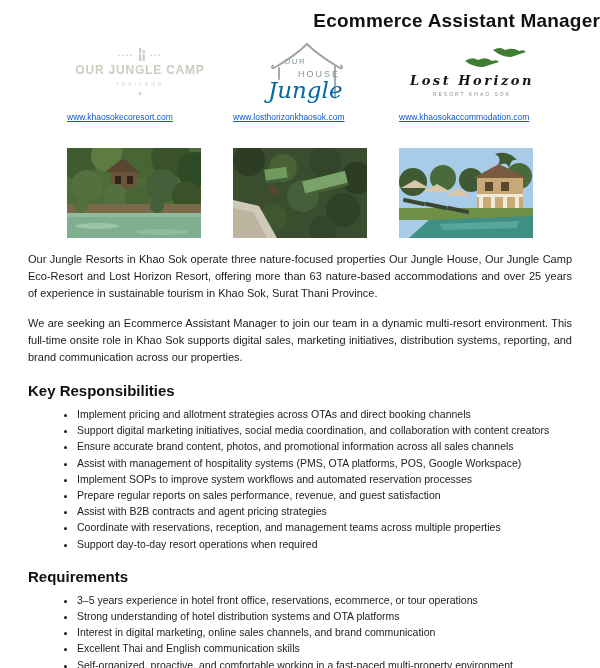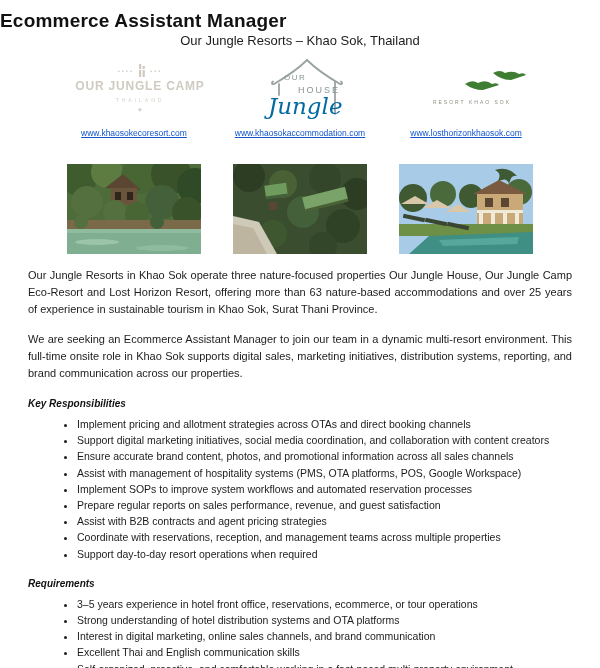--- a/index.html
+++ b/index.html
@@ -9,21 +9,21 @@
     background: #ffffff;
     font-family: "Liberation Sans", sans-serif;
     color: #1c1c1c;
     overflow: hidden;
   }
   .page { width: 600px; height: 668px; }
 
   
   .doc-title {
     margin: 10px 0 1px;
-    text-align: left;
+    text-align: right;
     font-size: 19px;
     font-weight: 700;
     letter-spacing: 0.2px;
     color: #111;
   }
   .doc-subtitle {
     text-align: center;
     font-size: 13px;
     color: #1c1c1c;
   }
@@ -78,21 +78,21 @@
     font-style: italic; font-weight: 700;
     font-size: 13px; letter-spacing: 2.5px; color: #151515;
     white-space: nowrap;
   }
   .horizon-sub {
     font-size: 5px; letter-spacing: 2px; color: #8f8f85; margin-top: 3px;
   }
 
   
   .links-row { margin-top: 3px; }
-  .link-cell { width: 134px; text-align: center; }
+  .link-cell { width: 134px; }
   .site-link {
     font-size: 8.5px; color: #1155CC;
     text-decoration: underline; cursor: pointer; white-space: nowrap;
   }
 
   
   .photos-row { margin-top: 24px; }
   .photo {
     width: 134px; height: 90px; overflow: hidden;
   }
@@ -100,36 +100,35 @@
 
   
   .content { padding: 0 28px; }
   .body-par {
     margin: 13px 0 0;
     font-size: 11px; line-height: 17px;
     text-align: justify; color: #1c1c1c;
   }
   .section-heading {
     margin: 16px 0 0;
-    font-size: 10px; font-weight: 700; color: #111; font-style: italic;
+    font-size: 15px; font-weight: 700; color: #111;
   }
   .bullet-list {
     margin: 7px 0 0; padding-left: 37px;
   }
   .bullet-list li {
     font-size: 10.5px; line-height: 16.2px; color: #1c1c1c; margin-left: 12px;
   }
 </style>
 </head>
 <body>
 
 <div class="page">
 
   <h1 class="doc-title">Ecommerce Assistant Manager</h1>
-  <div class="doc-subtitle">Our Jungle Resorts – Khao Sok, Thailand</div>
 
   <div class="brands-row">
 
     <div class="brand-col">
       <div class="camp-top">
         <span class="camp-dots">••••</span>
         <svg width="8" height="13" viewBox="0 0 8 13">
           <rect x="1" y="0" width="2.2" height="13" fill="#cfcbc1"></rect>
           <rect x="4.6" y="2" width="2.2" height="11" fill="#cfcbc1"></rect>
           <rect x="0" y="5" width="8" height="1" fill="#ffffff"></rect>
@@ -153,33 +152,34 @@
         <span class="house-jungle">Jungle</span>
         <span class="house-house">HOUSE</span>
       </div>
     </div>
 
     <div class="brand-col logo-horizon">
       <svg class="horizon-birds" width="64" height="24" viewBox="0 0 64 24">
         <path d="M30,2 Q37,-2 42,2 Q50,-1 56,3 Q61,1 63,4 L48,9 Q38,9 30,2 Z" fill="#3E7D32"></path>
         <path d="M2,13 Q9,8 15,12 Q23,8 29,13 Q34,11 36,14 L20,19 Q10,19 2,13 Z" fill="#3E7D32"></path>
       </svg>
+      <div class="horizon-name">Lost Horizon</div>
       <div class="horizon-sub">RESORT KHAO SOK</div>
     </div>
   </div>
 
   <div class="links-row">
     <div class="link-cell">
       <a class="site-link">www.khaosokecoresort.com</a>
     </div>
     <div class="link-cell">
+      <a class="site-link">www.losthorizonkhaosok.com</a>
+    </div>
+    <div class="link-cell">
       <a class="site-link">www.khaosokaccommodation.com</a>
-    </div>
-    <div class="link-cell">
-      <a class="site-link">www.losthorizonkhaosok.com</a>
     </div>
   </div>
 
   <div class="photos-row">
 
     <div class="photo">
       <svg width="134" height="90" viewBox="0 0 134 90">
         <rect width="134" height="90" fill="#4e6b3a"></rect>
         <circle cx="12" cy="14" r="18" fill="#3f5c2f"></circle>
         <circle cx="40" cy="8" r="16" fill="#5d7c42"></circle>

